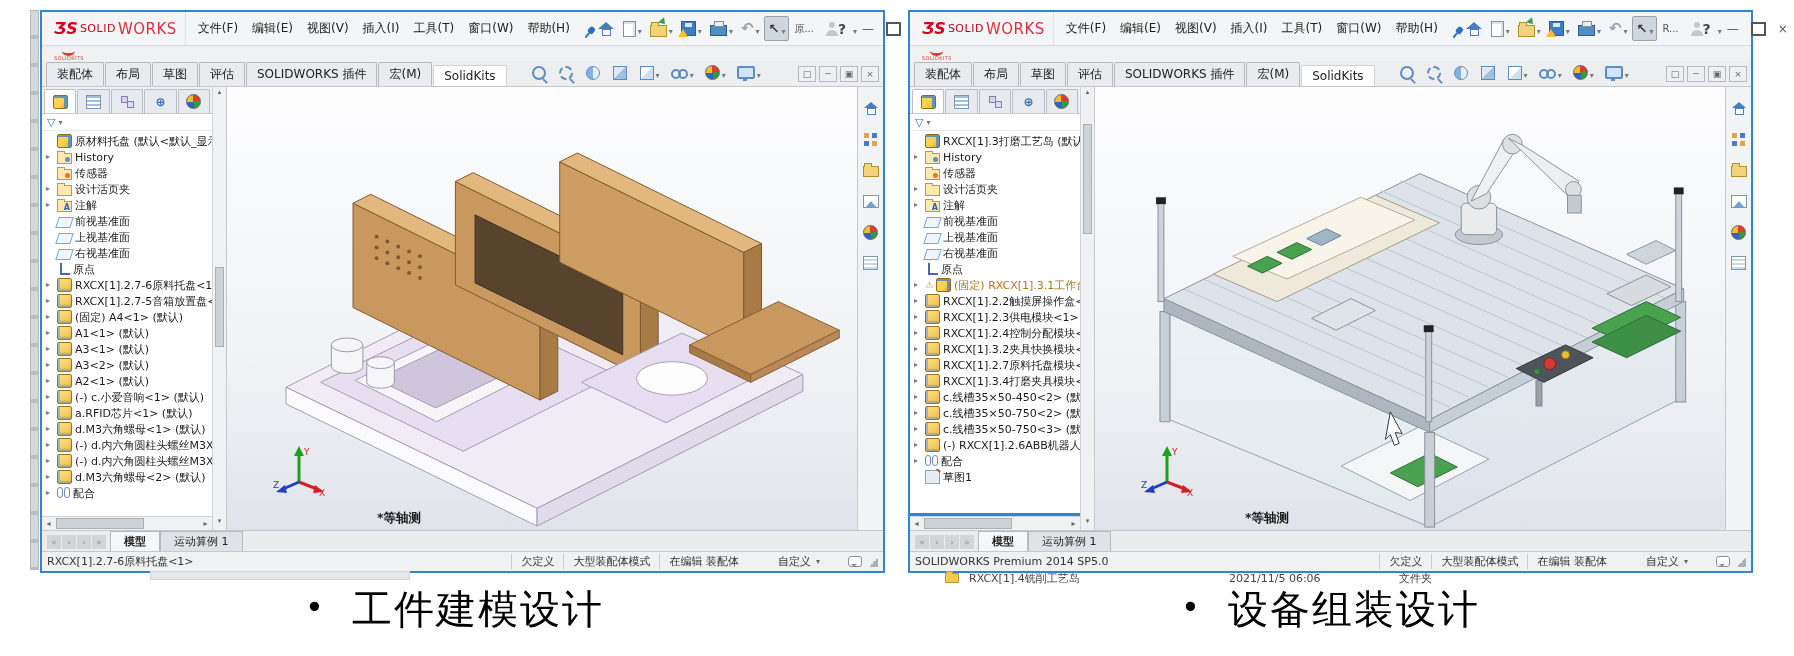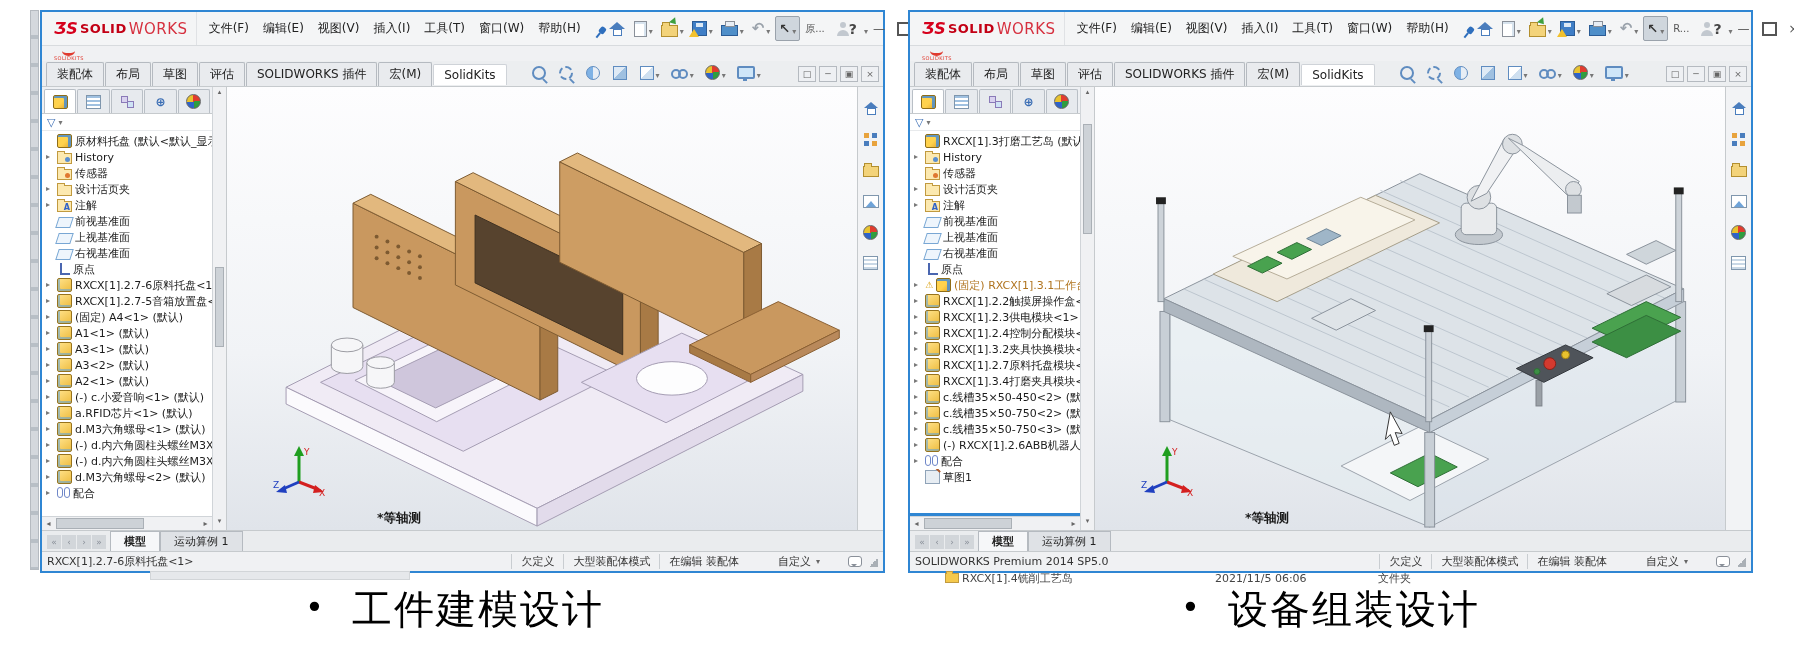--- a/index.html
+++ b/index.html
@@ -10,21 +10,21 @@
   .sw-window{position:absolute;top:10px;width:845px;height:563px;border:2px solid #2f86d3;
              background:#bef264;display:flex;flex-direction:column;box-sizing:border-box}
   #win-left{left:40px}
   #win-right{left:908px}
 
   
   .titlebar{height:33px;flex:0 0 33px;display:flex;align-items:center;background:#f4f5f6;
             border-bottom:1px solid #d8dbde;padding:0 4px;gap:5px}
   .brand{display:flex;align-items:center;gap:2px;padding:0 8px;height:100%;border-right:1px solid #e0e2e5;white-space:nowrap}
   .brand-mark{color:#d6001c;font-weight:bold;font-style:italic;font-size:16px}
-  .brand-solid{color:#c30015;font-weight:bold;font-size:13px;letter-spacing:.5px}
+  .brand-solid{color:#c30015;font-weight:normal;font-size:11px;letter-spacing:.5px}
   .brand-works{color:#d6303f;font-size:15px;letter-spacing:.5px}
   .menus{display:flex}
   .menu-item{font-size:12px;color:#222;padding:3px 7px;white-space:nowrap}
   .pin-icon{width:10px;height:12px;position:relative;transform:rotate(40deg);margin:0 4px}
   .pin-icon::before{content:"";position:absolute;left:2px;top:0;width:6px;height:7px;background:#2f6fbd;border-radius:2px}
   .pin-icon::after{content:"";position:absolute;left:4px;top:7px;width:2px;height:6px;background:#2f6fbd}
   .quickbar{display:flex;align-items:center;gap:2px}
   .qbtn{display:flex;align-items:center;gap:2px;padding:2px 3px;border-radius:2px}
   .qbtn.pressed{background:#cfd6dd;border:1px solid #9aa2ab}
   .qdd.dd::after{content:"▾";font-size:8px;color:#777}
@@ -54,21 +54,21 @@
   .qi-undo{color:#9aa2ab;font-size:15px;font-weight:bold;line-height:1}
   .qi-select{color:#333;font-size:13px;font-weight:bold;line-height:1}
 
   
   .logo-row{height:15px;flex:0 0 15px;display:flex;align-items:center;padding-left:12px;background:#f0f1f3}
   .sk-logo{display:flex;flex-direction:column;align-items:center;line-height:1}
   .sk-mark{width:13px;height:7px;border-bottom:3px solid #e03a2f;border-radius:50%}
   .sk-text{font-size:5px;color:#e03a2f;letter-spacing:.4px}
   .ribbon-row{height:25px;flex:0 0 25px;display:flex;align-items:flex-end;background:#eceef0;
               border-bottom:1px solid #c6cacd;padding:0 4px}
-  .ribbon-tabs{display:flex;align-items:center}
+  .ribbon-tabs{display:flex;align-items:flex-end}
   .tab{padding:3px 10px;font-size:12px;color:#222;border:1px solid #b5bac0;border-bottom:none;
        background:#e9ebee;margin-right:1px;border-radius:2px 2px 0 0;white-space:nowrap}
   .tab:last-child{background:#fff;border-color:#cfd3d8}
   .headsup{display:flex;align-items:center;gap:11px;margin-left:24px;margin-bottom:4px}
   .hu-item{display:flex;align-items:center;gap:2px}
   .hu-mag{width:10px;height:10px;border:2px solid #5f8cc0;border-radius:50%;position:relative}
   .hu-mag::after{content:"";position:absolute;right:-4px;bottom:-4px;width:6px;height:2px;background:#5f8cc0;transform:rotate(45deg)}
   .hu-dash{border-style:dashed}
   .hu-section{width:12px;height:12px;border-radius:50%;background:linear-gradient(90deg,#7fb2e5 50%,#e8eef5 50%);border:1px solid #5f8cc0}
   .hu-cube{width:12px;height:12px;background:linear-gradient(135deg,#dfeaf5 50%,#9fc0e0 50%);border:1px solid #5f8cc0}
@@ -180,21 +180,21 @@
 
   
   .edge-strip{position:absolute;left:30px;top:10px;width:9px;height:560px;border:1px solid #b5bac0;box-sizing:border-box;
               background:repeating-linear-gradient(180deg,#d4d8dd 0 24px,#b8bfc6 24px 28px)}
   .caption{position:absolute;top:582px;width:845px;text-align:center;font-size:40px;color:#000;letter-spacing:2px}
   #cap-left{left:32px}
   #cap-right{left:908px}
   .bullet{margin-right:26px;font-size:32px;vertical-align:5px}
   .bg-strip-left{position:absolute;left:150px;top:571px;width:260px;height:9px;background:#e6e8eb;border:1px solid #d2d5d8;box-sizing:border-box}
   .bg-row{position:absolute;left:945px;top:571px;width:610px;height:14px;overflow:hidden;display:flex;
-          align-items:center;font-size:11px;color:#444;gap:3px}
+          align-items:center;font-size:11px;color:#444;gap:10px}
   .bg-folder{width:12px;height:8px;background:#f5c94c;border:1px solid #c19a3f;position:relative;flex:0 0 12px}
   .bg-folder::before{content:"";position:absolute;top:-3px;left:0;width:5px;height:2px;background:#f5c94c;border:1px solid #c19a3f;border-bottom:none}
   .bg-name{width:250px;overflow:hidden;white-space:nowrap}
   .bg-date{width:160px;white-space:nowrap}
   .bg-type{white-space:nowrap}
 </style>
 </head>
 <body>
 
 <div class="edge-strip"></div>

